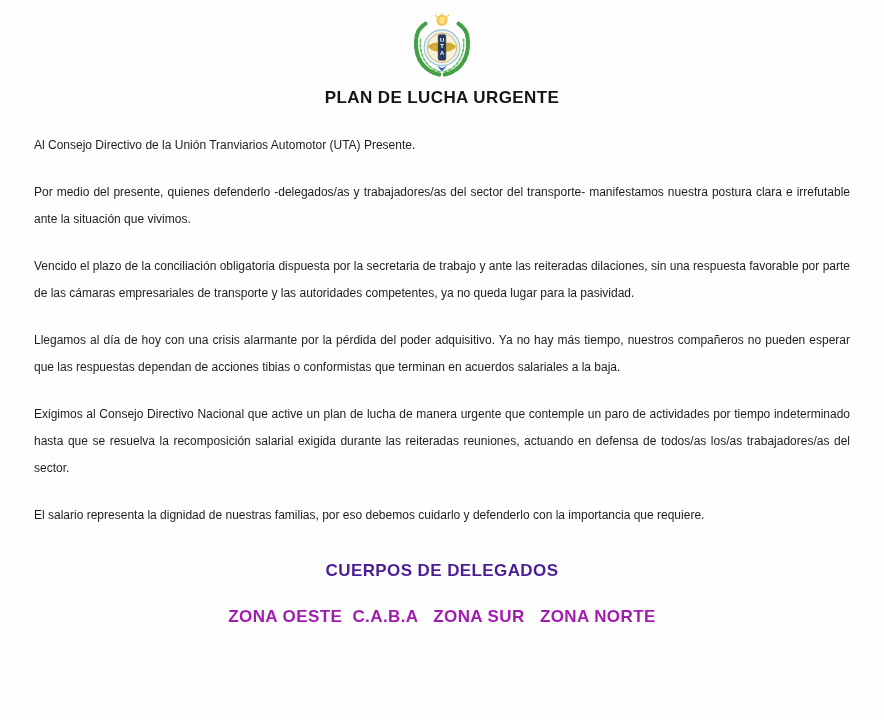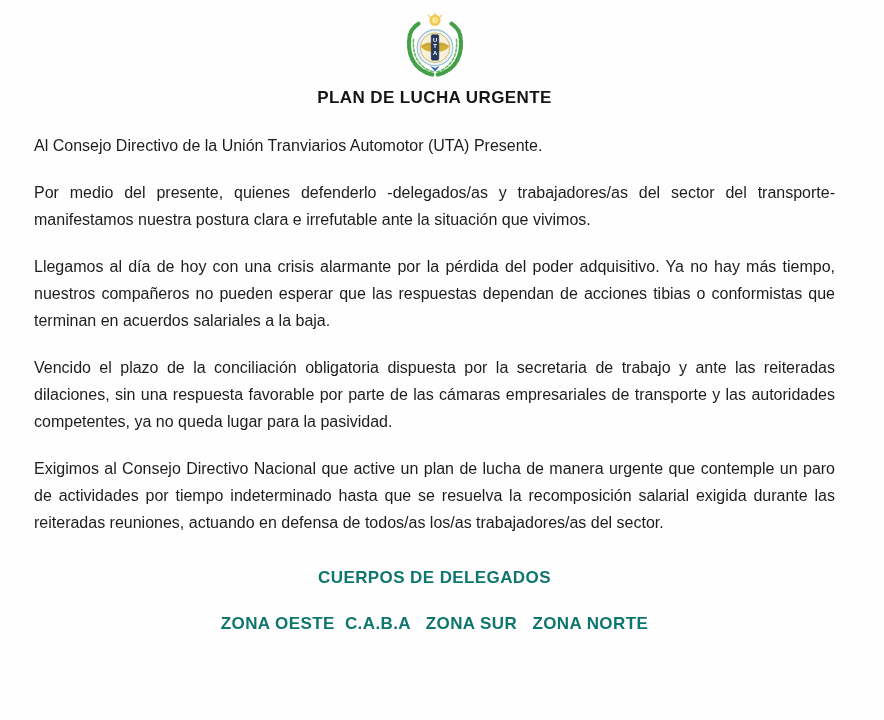--- a/index.html
+++ b/index.html
@@ -7,21 +7,21 @@
     padding: 0;
     background: #ffffff;
   }
   .page {
     position: relative;
     width: 884px;
     height: 720px;
     margin: 0 auto;
     background: #fefefe;
     box-sizing: border-box;
-    padding: 12px 49px 0 34px;
+    padding: 12px 34px 0 34px;
     font-family: "Liberation Sans", sans-serif;
     color: #1d1d1d;
     overflow: hidden;
   }
   .logo-wrap {
     width: 100%;
     text-align: center;
     margin: 0 0 6px 0;
   }
   .logo-wrap svg {
@@ -29,44 +29,44 @@
   }
   .doc-title {
     text-align: center;
     font-size: 17px;
     font-weight: bold;
     letter-spacing: 0.4px;
     margin: 6px 0 24px 0;
     color: #151515;
   }
   .doc-body p {
-    font-size: 16px;
+    font-size: 12px;
     line-height: 27px;
     text-align: justify;
     margin: 0 0 20px 0;
   }
   .doc-body p .b {
     font-weight: normal;
   }
   .closing-heading {
     text-align: center;
     font-size: 17px;
     font-weight: bold;
     letter-spacing: 0.4px;
     margin: 32px 0 0 0;
-    color: #0f766e;
+    color: #4c1d95;
   }
   .zones-line {
     text-align: center;
     font-size: 17px;
     font-weight: bold;
     letter-spacing: 0.4px;
     margin: 26px 0 0 0;
     white-space: pre-wrap;
-    color: #0f766e;
+    color: #a21caf;
   }
 </style>
 </head>
 <body>
 
 <div class="page">
 
   <div class="logo-wrap">
     <svg width="66" height="66" viewBox="0 0 96 96" aria-hidden="true">
 
@@ -102,22 +102,23 @@
 
       <path d="M41 78 L48 87 L55 78 L48 81.5 Z" fill="#3a6db0"></path>
     </svg>
   </div>
 
   <h1 class="doc-title">PLAN DE LUCHA URGENTE</h1>
 
   <div class="doc-body" id="doc-body">
       <p><span>Al Consejo Directivo de la Unión Tranviarios Automotor (UTA) Presente.</span></p>
       <p><span>Por medio del presente, quienes defenderlo -delegados/as y trabajadores/as del sector del transporte- </span><span class="b">manifestamos nuestra postura clara e irrefutable ante la situación que vivimos.</span></p>
+      <p><span>Vencido el plazo de la conciliación obligatoria dispuesta por la secretaria de trabajo y ante las reiteradas dilaciones, sin una respuesta favorable por parte de las cámaras empresariales de transporte y las autoridades competentes, ya no queda lugar para la pasividad.</span></p>
       <p><span>Llegamos al día de hoy con una crisis alarmante por la pérdida del poder adquisitivo. </span><span class="b">Ya no hay más tiempo</span><span>, nuestros compañeros no pueden esperar que las respuestas dependan de acciones tibias o conformistas que terminan en acuerdos salariales a la baja.</span></p>
-      <p><span>Vencido el plazo de la conciliación obligatoria dispuesta por la secretaria de trabajo y ante las reiteradas dilaciones, sin una respuesta favorable por parte de las cámaras empresariales de transporte y las autoridades competentes, ya no queda lugar para la pasividad.</span></p>
       <p><span>Exigimos al Consejo Directivo Nacional que active </span><span class="b">un plan de lucha</span><span> de manera urgente que </span><span class="b">contemple un paro de actividades por tiempo indeterminado</span><span> hasta que se resuelva la recomposición salarial exigida durante las reiteradas reuniones, actuando en defensa de todos/as los/as trabajadores/as del sector.</span></p>
+      <p><span class="b">El salario representa la dignidad de nuestras familias, por eso debemos cuidarlo y defenderlo con la importancia que requiere.</span></p>
     </div>
 
   <div class="closing-heading">CUERPOS DE DELEGADOS</div>
 
   <div class="zones-line">ZONA OESTE  C.A.B.A   ZONA SUR   ZONA NORTE</div>
 
 </div>
 
 </body></html>

